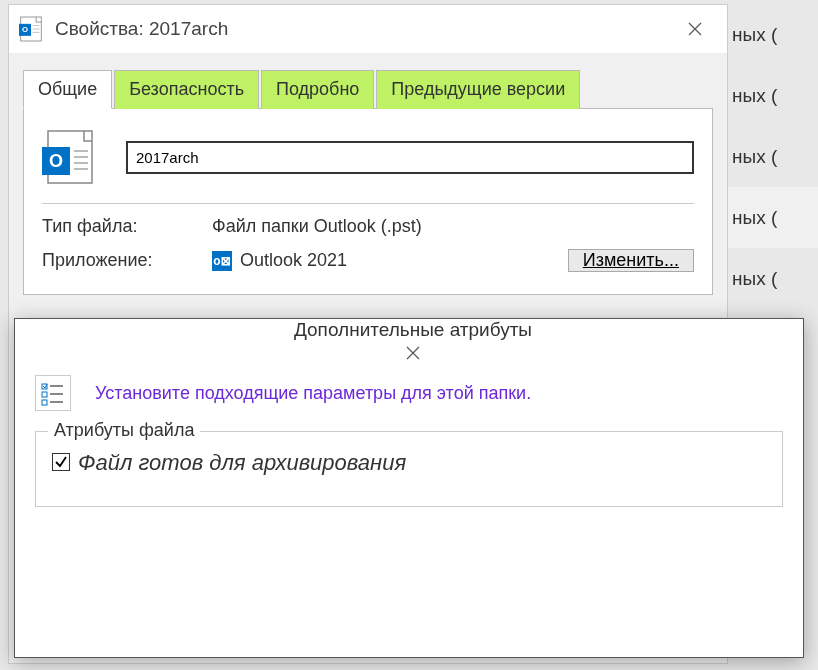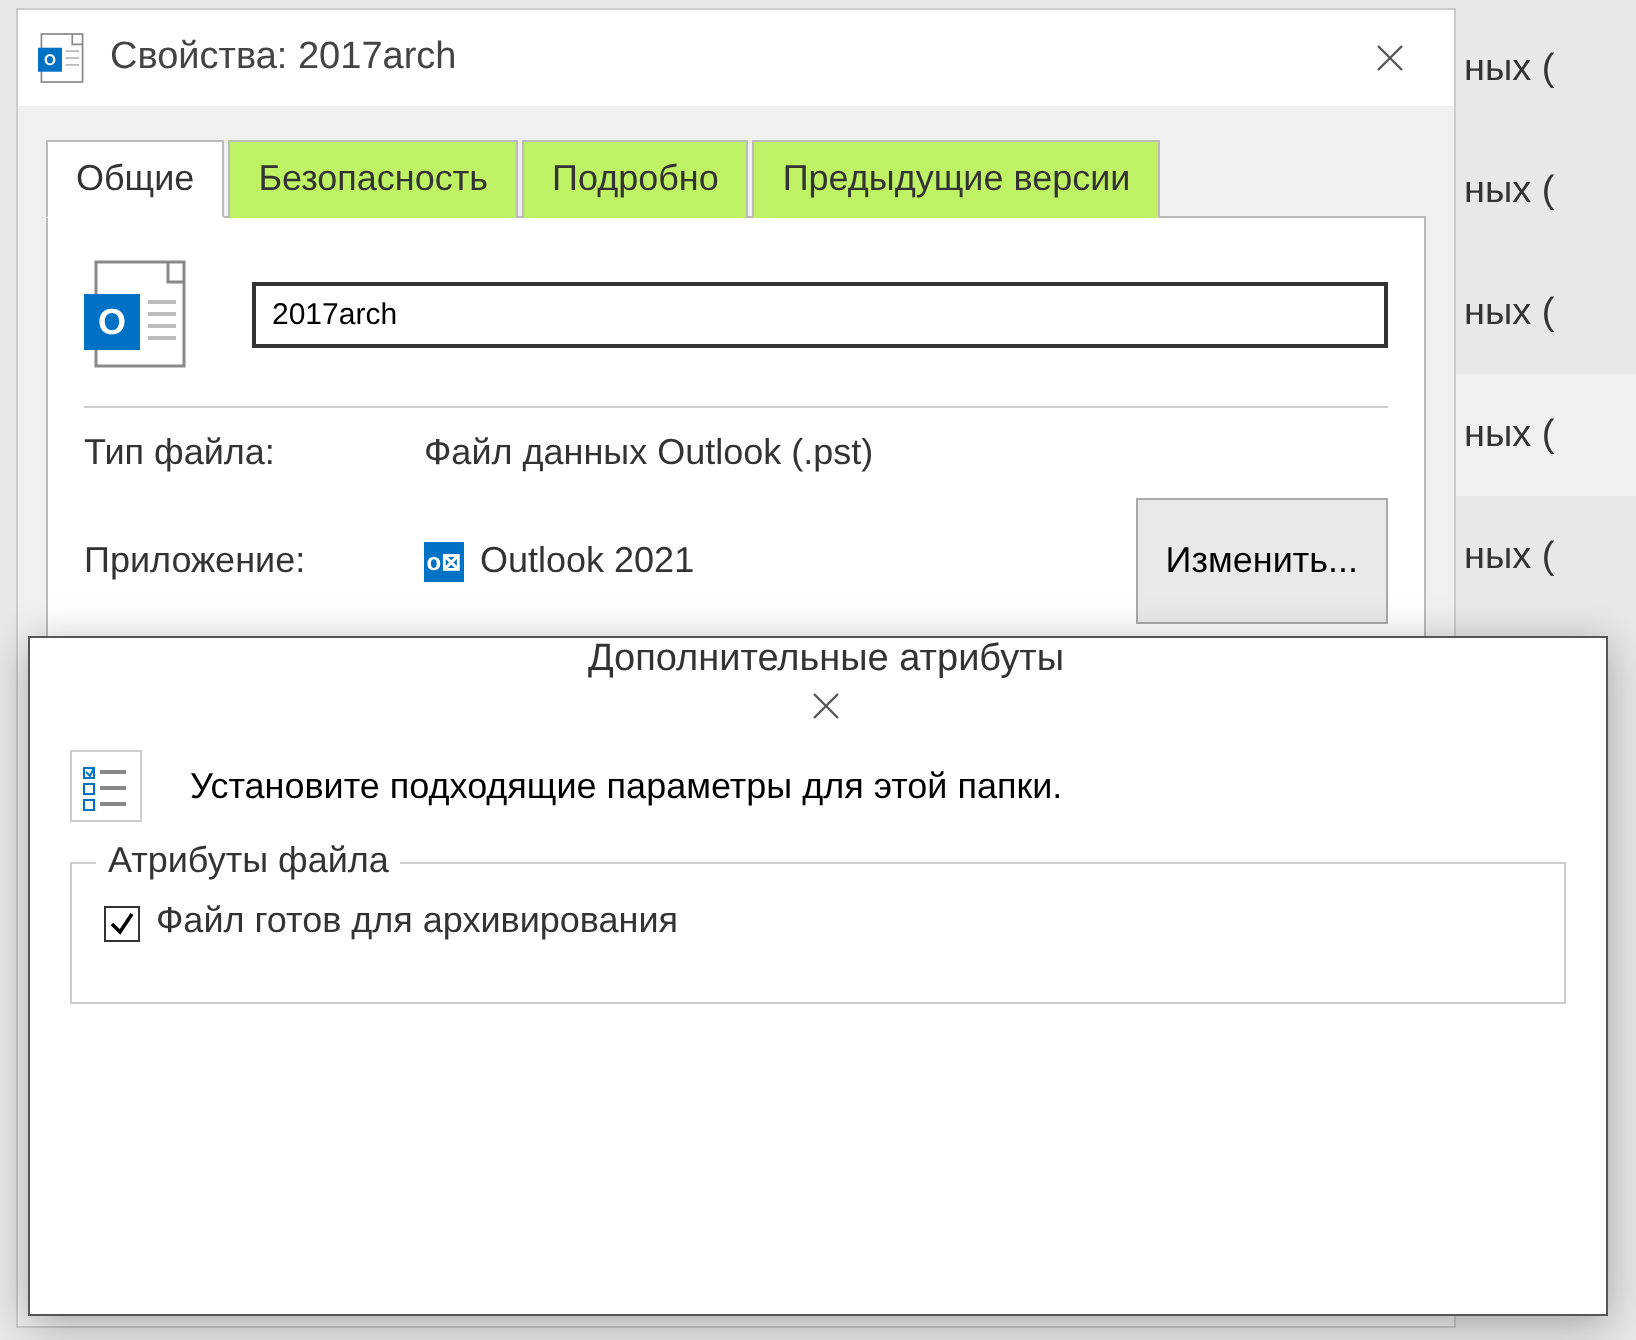--- a/index.html
+++ b/index.html
@@ -108,24 +108,25 @@
       align-items: center;
       font-size: 18px;
       color: #333;
       margin-bottom: 12px;
     }
     .prop-label { width: 170px; }
     .prop-value { flex: 1; display: flex; align-items: center; gap: 8px; }
     .change-btn {
       border: 1px solid #aaa;
       background: #e9e9e9;
-      padding: 20px 14px;
+      padding: 0 14px;
       font-size: 18px;
       font-family: inherit;
       cursor: pointer;
+      text-decoration: underline;
     }
     .attr-dialog {
       position: absolute;
       left: 14px;
       top: 318px;
       width: 790px;
       height: 340px;
       background: #fff;
       border: 1px solid #555;
       box-shadow: 0 4px 20px rgba(0,0,0,0.3);
@@ -147,44 +148,45 @@
     }
     .attr-icon {
       width: 36px;
       height: 36px;
       border: 1px solid #ccc;
       display: flex;
       align-items: center;
       justify-content: center;
       background: #fff;
     }
-    .instruction-text { font-size: 18px; color: #000000; }
+    .instruction-text { font-size: 18px; color: #6d28d9; }
     .fieldset {
       border: 1px solid #ccc;
       padding: 14px 14px 14px 14px;
       position: relative;
       margin-top: 8px;
     }
     .fieldset-legend {
       position: absolute;
       top: -12px;
       left: 12px;
       background: #fff;
       padding: 0 6px;
       font-size: 18px;
       color: #333;
     }
     .checkbox-row {
       display: flex;
       align-items: flex-start;
       gap: 8px;
-      font-size: 18px;
+      font-size: 22px;
       color: #333;
       margin-bottom: 12px;
       padding: 4px 2px;
+      font-style: italic;
     }
     .checkbox {
       width: 18px;
       height: 18px;
       border: 1px solid #333;
       display: flex;
       align-items: center;
       justify-content: center;
       flex-shrink: 0;
       margin-top: 3px;
@@ -259,21 +261,21 @@
           <line x1="32" y1="30" x2="46" y2="30" stroke="#bbb" stroke-width="2"></line>
           <line x1="32" y1="36" x2="46" y2="36" stroke="#bbb" stroke-width="2"></line>
           <line x1="32" y1="42" x2="46" y2="42" stroke="#bbb" stroke-width="2"></line>
         </svg>
       </span>
       <input type="text" class="filename-input" value="2017arch" style="">
     </div>
 
     <div class="prop-row">
       <span class="prop-label">Тип файла:</span>
-      <span class="prop-value">Файл данных Outlook (.pst)</span>
+      <span class="prop-value">Файл папки Outlook (.pst)</span>
     </div>
 
     <div class="prop-row">
       <span class="prop-label">Приложение:</span>
       <span class="prop-value">
         <span class="app-mini-icon">o⊠</span>
         <span>Outlook 2021</span>
       </span>
       <button class="change-btn">Изменить...</button>
     </div>

